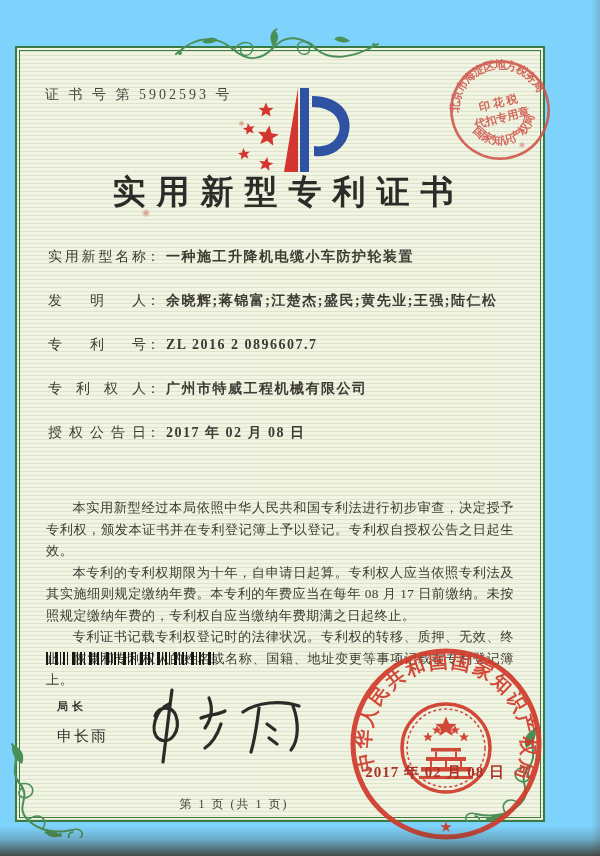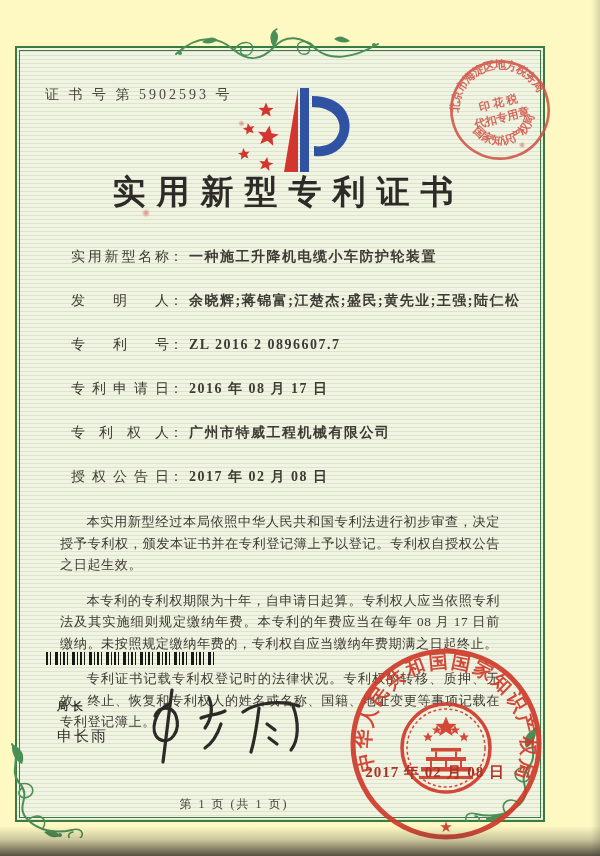--- a/index.html
+++ b/index.html
@@ -1,21 +1,21 @@
 <!DOCTYPE html>
 <html><head>
 <meta charset="utf-8">
 <style>
   html,body{margin:0;padding:0;}
   body{
     width:600px;height:856px;position:relative;overflow:hidden;
     background:#efe9dd;
     font-family:"Liberation Serif","DejaVu Serif",serif;
   }
-  .paper{position:absolute;inset:0;background:#fef9c3;}
+  .paper{position:absolute;inset:0;background:#7dd3fc;}
   .paper::after{ 
     content:"";position:absolute;left:0;right:0;bottom:0;height:30px;
     background:linear-gradient(to bottom,rgba(56,50,42,0) 0%,rgba(56,50,42,.25) 45%,rgba(56,50,42,.85) 100%);
   }
   .paper::before{ 
     content:"";position:absolute;top:0;bottom:0;right:0;width:9px;
     background:linear-gradient(to right,rgba(90,84,72,0),rgba(90,84,72,.22));
   }
   .frame{
     position:absolute;left:15px;top:46px;width:526px;height:772px;
@@ -29,26 +29,26 @@
     position:absolute;left:45px;top:86px;font-size:14px;color:#4a463f;
     letter-spacing:3px;
   }
   .logo{position:absolute;left:222px;top:84px;}
   .title{
     position:absolute;left:15px;top:170px;width:536px;text-align:center;
     font-size:33px;font-weight:700;color:#2d2b27;letter-spacing:11px;text-indent:11px;
   }
   .fields{position:absolute;left:48px;top:248px;width:470px;}
   .frow{height:20px;margin-bottom:24px;font-size:14px;color:#3e3b34;white-space:nowrap;}
-  .flabel{display:inline-block;width:98px;text-align:justify;text-align-last:justify;vertical-align:top;margin-left:23px;}
+  .flabel{display:inline-block;width:98px;text-align:justify;text-align-last:justify;vertical-align:top;}
   .fcolon{display:inline-block;margin-right:6px;}
   .fvalue{letter-spacing:1.5px;font-weight:bold;}
   .paras{position:absolute;left:46px;top:497px;width:468px;font-size:13.2px;
     line-height:21.5px;color:#3e3b34;text-align:justify;}
-  .paras p{margin:14px;text-indent:2em;letter-spacing:.5px;}
+  .paras p{margin:0;text-indent:2em;letter-spacing:.5px;}
   .barcode{
     position:absolute;left:46px;top:652px;width:168px;height:13px;
     background:
       repeating-linear-gradient(90deg,#181816 0 2px,rgba(0,0,0,0) 2px 4px,#181816 4px 5px,rgba(0,0,0,0) 5px 9px,#181816 9px 12px,rgba(0,0,0,0) 12px 14px,#181816 14px 15px,rgba(0,0,0,0) 15px 17px);
   }
   .director-label{position:absolute;left:57px;top:699px;font-size:11px;color:#33312c;letter-spacing:4px;font-weight:bold;}
   .director-name{position:absolute;left:57px;top:727px;font-size:15px;color:#33312c;letter-spacing:2px;}
   .signature{position:absolute;left:135px;top:684px;}
   .office-seal{position:absolute;left:346px;top:644px;opacity:.92;}
   .seal-date{
@@ -146,23 +146,20 @@
 
   <div class="fields">
     <div class="frow">
       <span class="flabel">实用新型名称</span><span class="fcolon">：</span><span class="fvalue">一种施工升降机电缆小车防护轮装置</span>
     </div>
     <div class="frow">
       <span class="flabel">发明人</span><span class="fcolon">：</span><span class="fvalue">余晓辉;蒋锦富;江楚杰;盛民;黄先业;王强;陆仁松</span>
     </div>
     <div class="frow">
       <span class="flabel">专利号</span><span class="fcolon">：</span><span class="fvalue">ZL 2016 2 0896607.7</span>
-    </div>
-    <div class="frow">
-      <span class="flabel">专利申请日</span><span class="fcolon">：</span><span class="fvalue">2016 年 08 月 17 日</span>
     </div>
     <div class="frow">
       <span class="flabel">专利权人</span><span class="fcolon">：</span><span class="fvalue">广州市特威工程机械有限公司</span>
     </div>
     <div class="frow">
       <span class="flabel">授权公告日</span><span class="fcolon">：</span><span class="fvalue">2017 年 02 月 08 日</span>
     </div>
   </div>
 
   <div class="paras">

